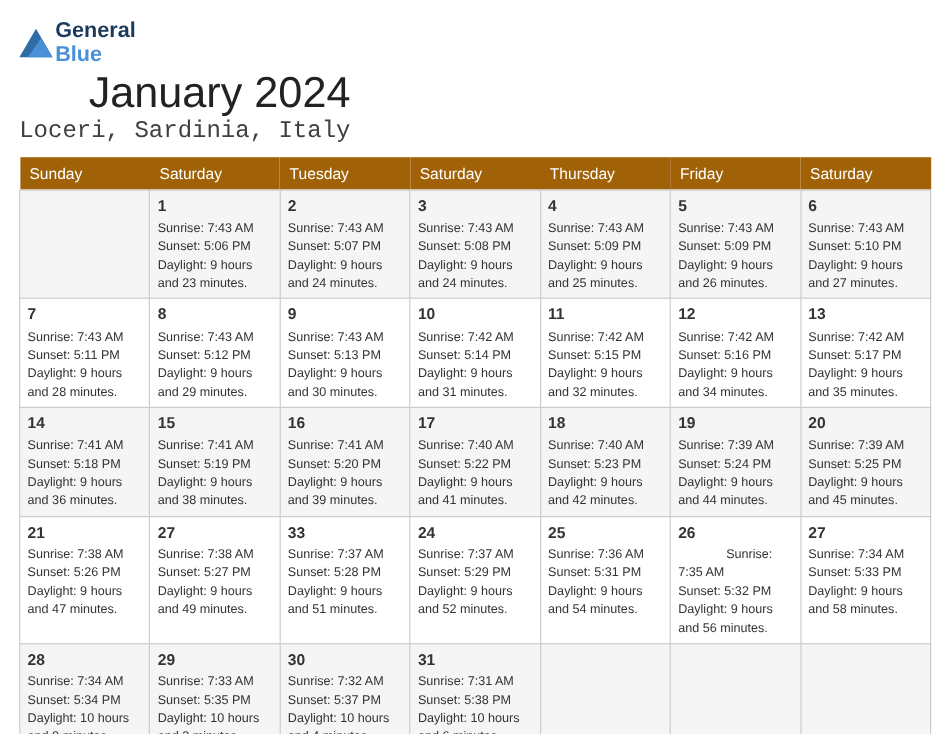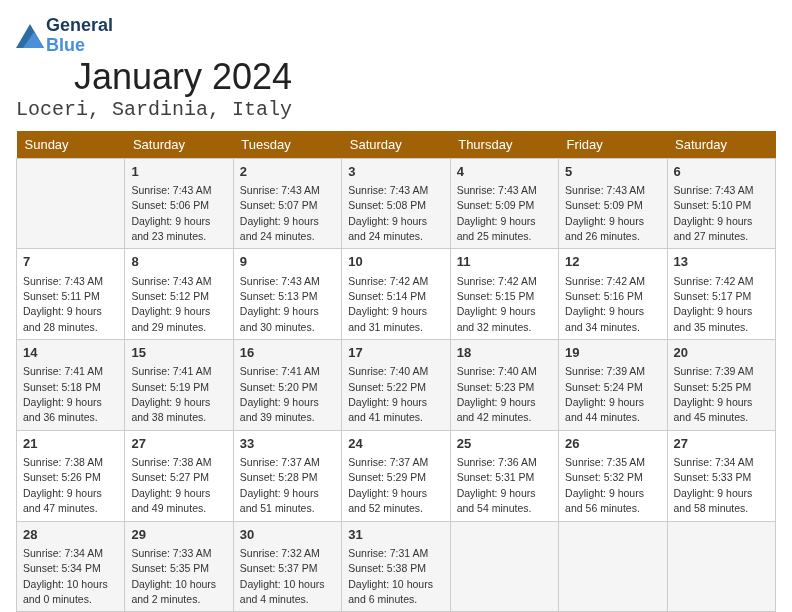--- a/index.html
+++ b/index.html
@@ -193,21 +193,21 @@
 Daylight: 9 hours and 49 minutes.</span></td>
         <td><span class="day-number">33</span><span class="day-info" style="white-space: pre-line;">Sunrise: 7:37 AM
 Sunset: 5:28 PM
 Daylight: 9 hours and 51 minutes.</span></td>
         <td><span class="day-number">24</span><span class="day-info" style="white-space: pre-line;">Sunrise: 7:37 AM
 Sunset: 5:29 PM
 Daylight: 9 hours and 52 minutes.</span></td>
         <td><span class="day-number">25</span><span class="day-info" style="white-space: pre-line;">Sunrise: 7:36 AM
 Sunset: 5:31 PM
 Daylight: 9 hours and 54 minutes.</span></td>
-        <td><span class="day-number">26</span><span class="day-info" style="white-space: pre-line;">Sunrise: 7:35 AM
+        <td><span class="day-number">26</span><span class="day-info" style="white-space: pre-line; margin-left: 40px;">Sunrise: 7:35 AM
 Sunset: 5:32 PM
 Daylight: 9 hours and 56 minutes.</span></td>
         <td><span class="day-number">27</span><span class="day-info" style="white-space: pre-line;">Sunrise: 7:34 AM
 Sunset: 5:33 PM
 Daylight: 9 hours and 58 minutes.</span></td>
       </tr>
       <tr>
         <td><span class="day-number">28</span><span class="day-info" style="white-space: pre-line;">Sunrise: 7:34 AM
 Sunset: 5:34 PM
 Daylight: 10 hours and 0 minutes.</span></td>

